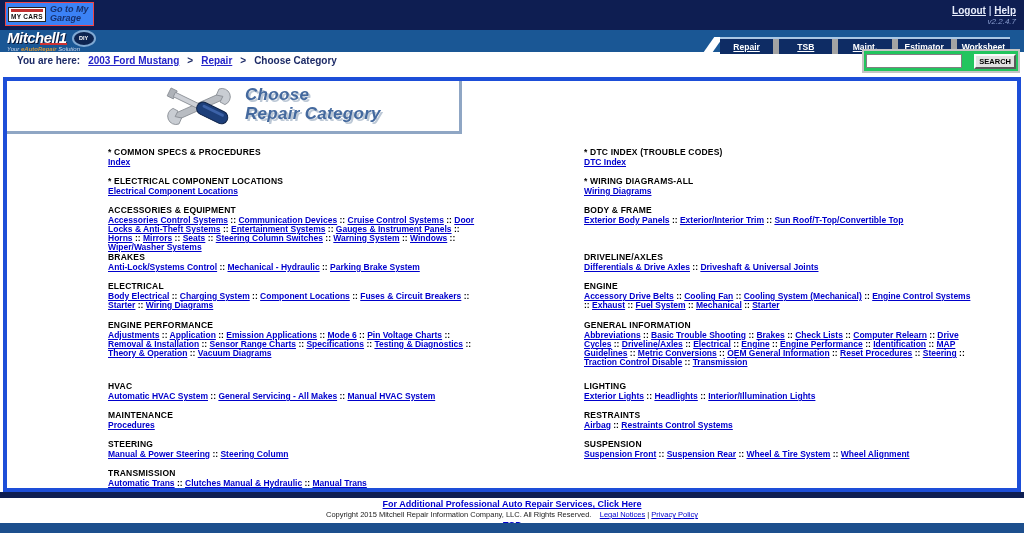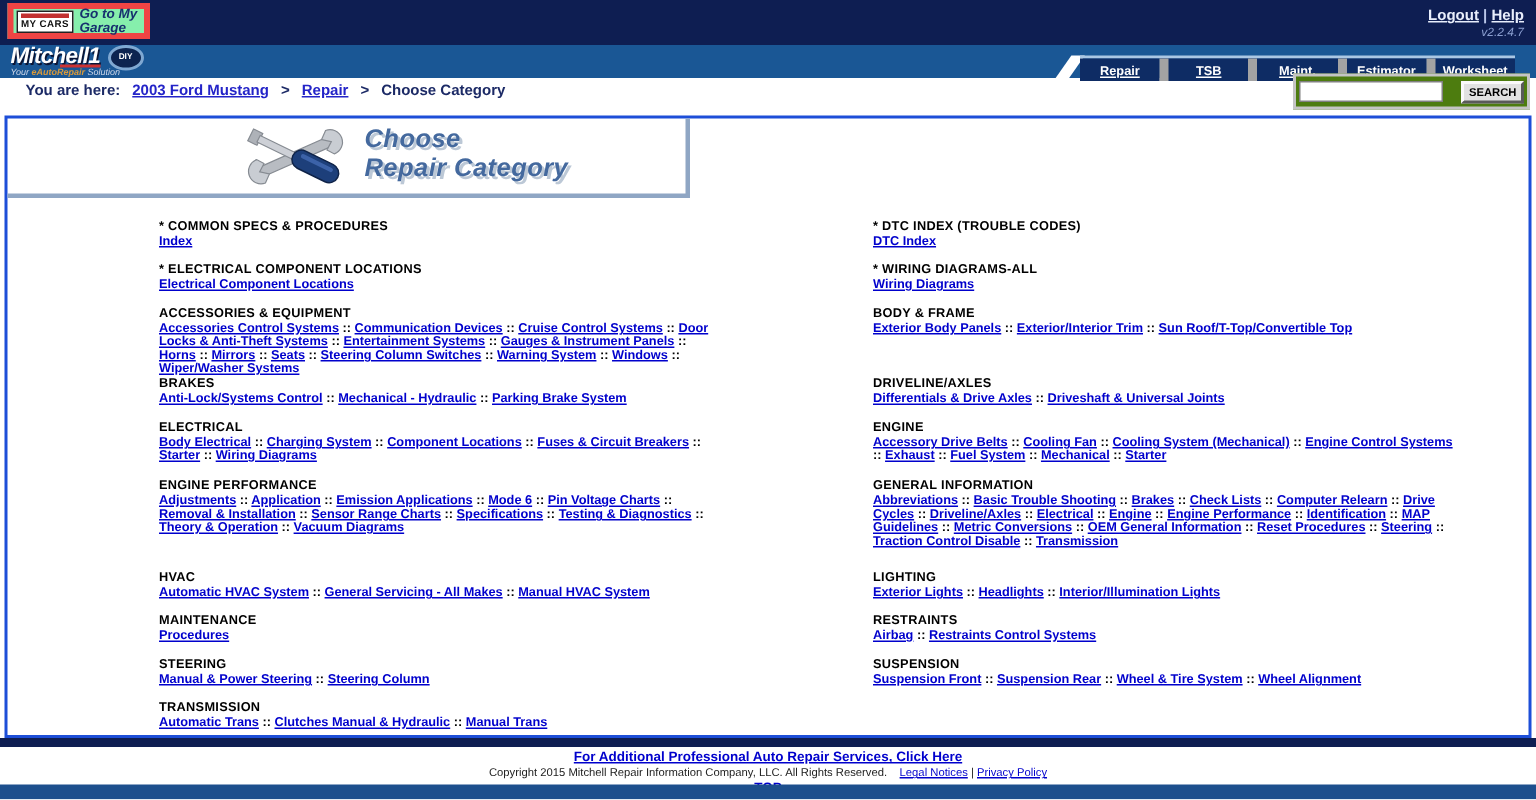--- a/index.html
+++ b/index.html
@@ -1,21 +1,21 @@
 <!DOCTYPE html>
 <html><head>
 <meta charset="utf-8">
 <style>
   html,body { margin:0; padding:0; background:#fff; }
   .page { position:relative; width:1024px; height:533px; overflow:hidden; background:#fff;
           font-family:"Liberation Sans", sans-serif; }
 
   
   .topbar { position:absolute; top:0; left:0; width:100%; height:30px; background:#0e1e52; }
-  .mycars { position:absolute; top:2px; left:5px; height:24px; background:#86efac; border:4px solid #ef4444;
+  .mycars { position:absolute; top:2px; left:5px; height:24px; background:#3b82f6; border:1px solid #ef4444;
             display:flex; align-items:center; gap:4px; padding:1px 5px 1px 2px; cursor:pointer; box-sizing:border-box; }
   .plate { border:1px solid #222; padding:1px 2px; background:#fff; }
   .plate-strip { height:3px; background:#c23030; margin-bottom:1px; }
   .plate-text { font-size:6.5px; font-weight:bold; color:#111; letter-spacing:.3px; white-space:nowrap; }
   .garage-label { font-size:9px; font-weight:bold; font-style:italic; color:#16306e; line-height:9px; white-space:nowrap; }
 
   .logout-help { position:absolute; top:5px; right:8px; font-size:10px; font-weight:bold; color:#b9c6e8; white-space:nowrap; }
   .logout-help a { color:#e8eefc; text-decoration:underline; cursor:pointer; }
   .version { position:absolute; top:17px; right:8px; font-size:8px; font-style:italic; color:#8a9ed0;padding-left:18px; }
 
@@ -35,30 +35,30 @@
   .diy { width:20px; height:13px; background:#0d2450; border:2px solid #7fa8d2; border-radius:50%;
          font-size:5.5px; font-weight:bold; color:#fff; display:flex; align-items:center; justify-content:center; box-sizing:content-box; }
   .tagline { font-size:6px; line-height:6px; color:#cfd8ea; font-style:italic; margin-top:1px; white-space:nowrap; }
   .tagline em { color:#d99a3a; font-weight:bold; }
 
   
   .breadcrumb { position:absolute; top:55px; left:5px; display:flex; align-items:flex-end; gap:8px;
                 font-size:10px; font-weight:bold; color:#1c2a66; white-space:nowrap;margin-left:12px; }
   .breadcrumb a { color:#2424c8; text-decoration:underline; cursor:pointer; }
 
-  .searchbox { position:absolute; top:49px; right:4px; width:150px; height:18px; background:#4d7c0f;
+  .searchbox { position:absolute; top:49px; right:4px; width:150px; height:18px; background:#22c55e;
                border:2px solid #c4c4c4; display:flex; align-items:center; gap:12px; padding:1px 2px; }
   .searchbox input { flex:1; min-width:0; height:12px; border:1px solid #808080; font-size:9px; padding:0 2px;
                      font-family:"Liberation Sans", sans-serif; }
   .searchbox button { height:15px; background:#e2e2e2; border:2px solid; border-color:#fafafa #5a5a5a #5a5a5a #fafafa;
                       font-size:7.5px; font-weight:bold; color:#000; padding:0 3px; cursor:pointer;
                       font-family:"Liberation Sans", sans-serif; }
 
   
-  .frame { position:absolute; top:77px; left:3px; width:1018px; height:415px; border:2px solid #1d4ed8;
+  .frame { position:absolute; top:77px; left:3px; width:1018px; height:415px; border:4px solid #1d4ed8;
            background:#fff; box-sizing:border-box; }
   .banner { position:absolute; top:0; left:0; width:452px; height:50px;
             border-right:3px solid #8fa6c4; border-bottom:3px solid #8fa6c4; }
   .tools-icon { position:absolute; left:152px; top:3px; width:80px; height:45px; }
   .banner-title { position:absolute; left:238px; top:4px; font-size:17px; line-height:19px; font-weight:bold;
                   font-style:italic; color:#44699e; text-shadow:2px 2px 0 #bcc8d6; letter-spacing:.3px; white-space:nowrap; }
 
   .category-grid { position:absolute; top:66px; left:101px; display:grid;
                    grid-template-columns:368px 392px; column-gap:108px;
                    grid-template-rows:29px 29px 47px 29px 39px 61px 29px 29px 29px auto; }

